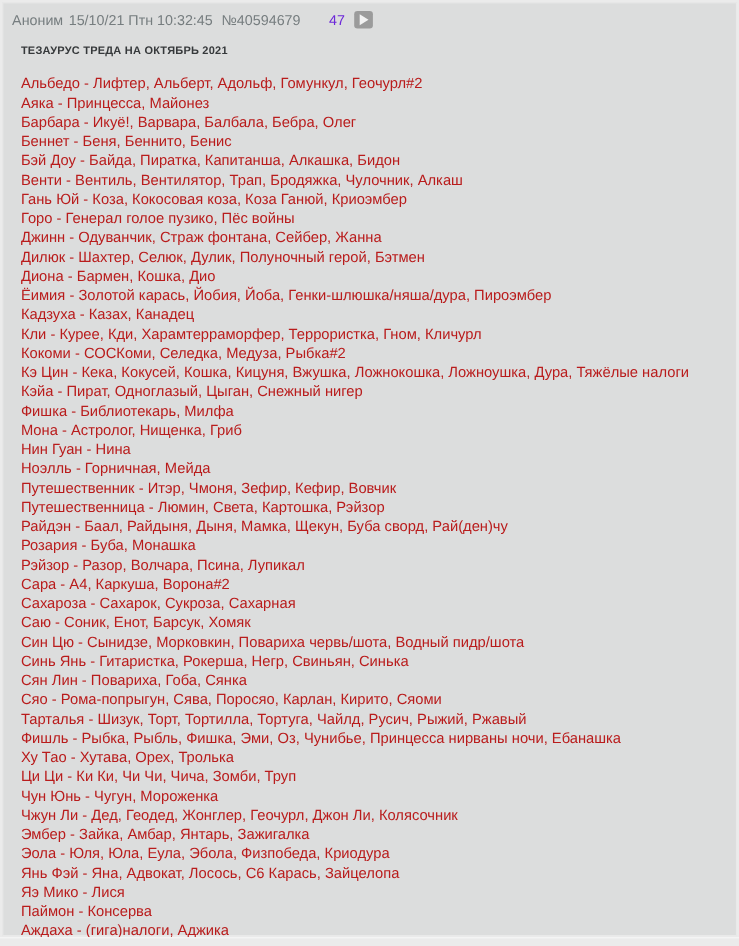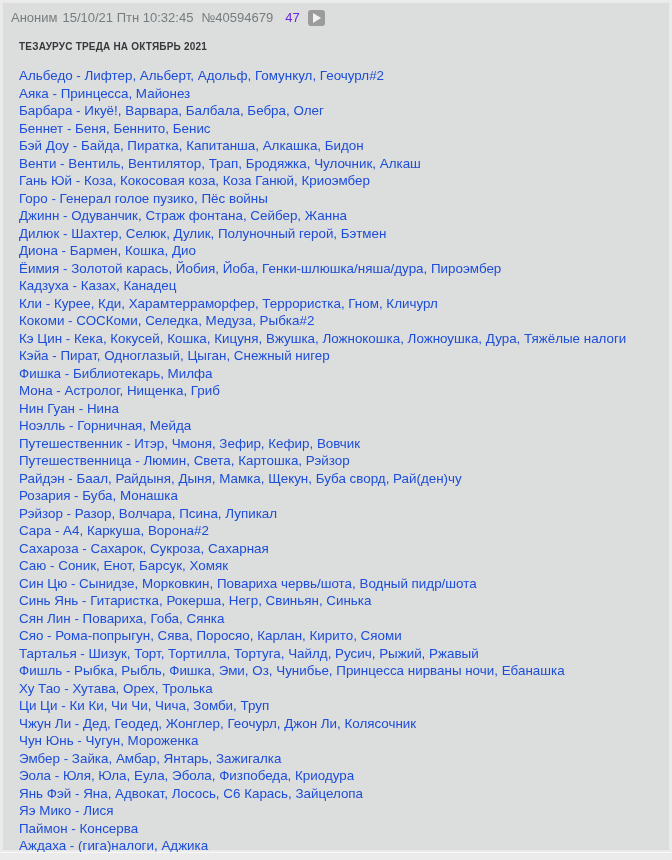--- a/index.html
+++ b/index.html
@@ -19,26 +19,26 @@
     width: 668px;
     height: 849px;
     background: #dcdddd;
     border: 1px solid #e9e9e9;
   }
   .post-header {
     padding: 7px 0 0 8px;
     font-size: 13px;
     color: #767d7f;
     display: flex;
-    align-items: flex-start;
+    align-items: center;
     white-space: nowrap;
   }
   .post-header .author { margin-right: 5px; }
   .post-header .datetime { margin-right: 8px; }
-  .post-header .post-number { margin-right: 12px; color: #767d7f; text-decoration: none; }
+  .post-header .post-number { margin-right: 26px; color: #767d7f; text-decoration: none; }
   .post-header .reply-count {
     color: #6d28d9;
     margin-right: 8px;
     text-decoration: none;
   }
   .expand-btn {
     width: 17px;
     height: 16px;
     background: #9b9b9b;
     border-radius: 3px;
@@ -59,21 +59,21 @@
     margin: 15px 0 0 16px;
     font-size: 10px;
     font-weight: bold;
     color: #36393b;
     letter-spacing: 0.2px;
   }
   .thesaurus {
     margin: 15px 0 0 16px;
     font-size: 13.4px;
     line-height: 17.5px;
-    color: #1d4ed8;
+    color: #b91c1c;
   }
   .entry { white-space: nowrap; }
   .bottom-strip {
     position: absolute;
     left: 0;
     top: 852px;
     width: 672px;
     height: 8px;
     background: #ebebeb;
     border-top: 1px solid #f7f7f7;
@@ -126,22 +126,22 @@
       <div class="entry">Сахароза - Сахарок, Сукроза, Сахарная</div>
       <div class="entry">Саю - Соник, Енот, Барсук, Хомяк</div>
       <div class="entry">Син Цю - Сынидзе, Морковкин, Повариха червь/шота, Водный пидр/шота</div>
       <div class="entry">Синь Янь - Гитаристка, Рокерша, Негр, Свиньян, Синька</div>
       <div class="entry">Сян Лин - Повариха, Гоба, Сянка</div>
       <div class="entry">Сяо - Рома-попрыгун, Сява, Поросяо, Карлан, Кирито, Сяоми</div>
       <div class="entry">Тарталья - Шизук, Торт, Тортилла, Тортуга, Чайлд, Русич, Рыжий, Ржавый</div>
       <div class="entry">Фишль - Рыбка, Рыбль, Фишка, Эми, Оз, Чунибье, Принцесса нирваны ночи, Ебанашка</div>
       <div class="entry">Ху Тао - Хутава, Орех, Тролька</div>
       <div class="entry">Ци Ци - Ки Ки, Чи Чи, Чича, Зомби, Труп</div>
+      <div class="entry">Чун Юнь - Чугун, Мороженка</div>
       <div class="entry">Чжун Ли - Дед, Геодед, Жонглер, Геочурл, Джон Ли, Колясочник</div>
-      <div class="entry">Чун Юнь - Чугун, Мороженка</div>
       <div class="entry">Эмбер - Зайка, Амбар, Янтарь, Зажигалка</div>
       <div class="entry">Эола - Юля, Юла, Еула, Эбола, Физпобеда, Криодура</div>
       <div class="entry">Янь Фэй - Яна, Адвокат, Лосось, С6 Карась, Зайцелопа</div>
       <div class="entry">Яэ Мико - Лися</div>
       <div class="entry">Паймон - Консерва</div>
       <div class="entry">Аждаха - (гига)налоги, Аджика</div>
     </div>
 </div>
 
 <div class="bottom-strip"></div>

